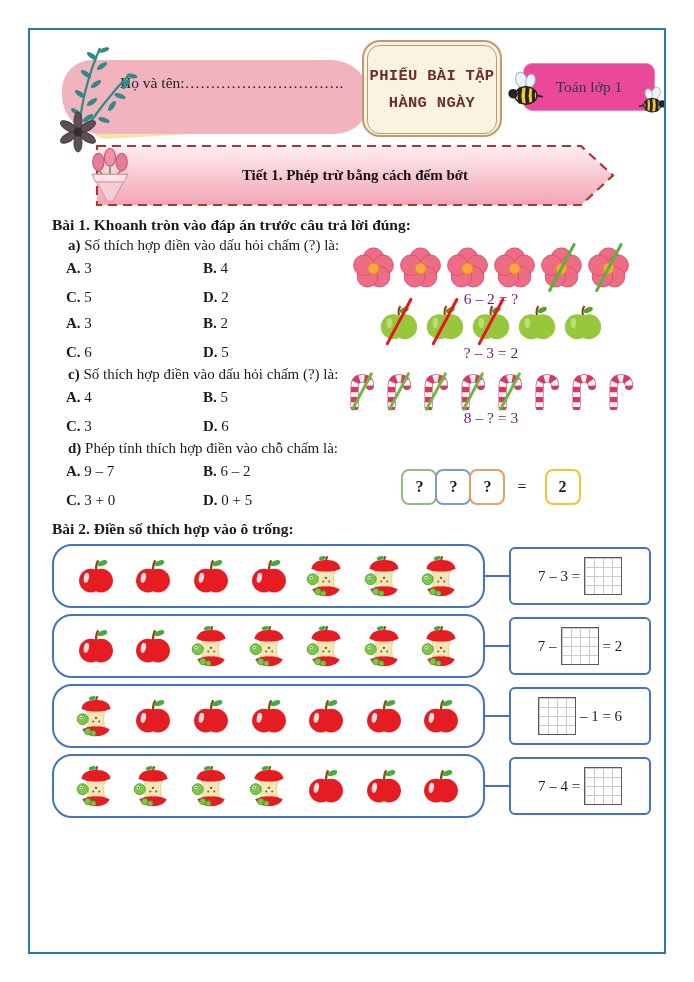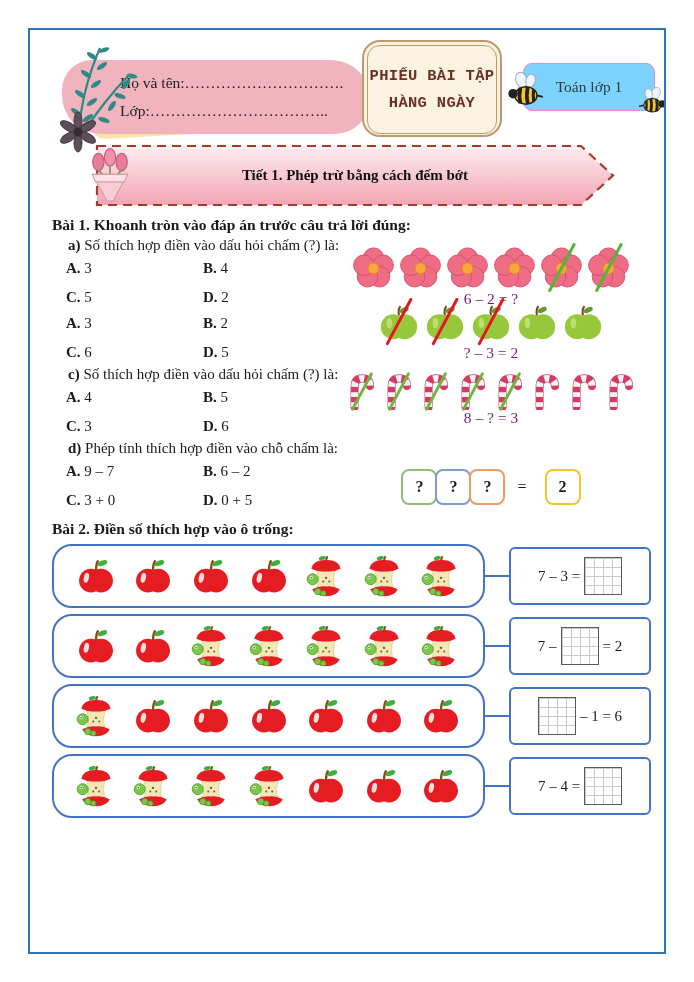--- a/index.html
+++ b/index.html
@@ -14,21 +14,21 @@
   .yellow-blob{position:absolute;left:38px;top:64px;width:132px;height:30px;background:#f7e3a3;
                border-radius:16px;transform:rotate(-3deg);z-index:1;}
   .name-blob{position:absolute;left:10px;top:18px;width:308px;height:74px;background:#f1b4bf;
              border-radius:34px 44px 40px 44px;z-index:2;padding:9px 0 0 58px;box-sizing:border-box;}
   .name-line{font-size:15.5px;line-height:28px;color:#222;}
   .title-box{position:absolute;left:310px;top:-2px;width:140px;height:97px;background:#fbf3e2;
              border:2px solid #c09a6c;border-radius:18px;padding:3px;box-sizing:border-box;z-index:2;}
   .title-box-inner{height:100%;border:1px solid #c09a6c;border-radius:13px;display:flex;
              flex-direction:column;justify-content:center;gap:9px;text-align:center;}
   .title-line{font-weight:bold;font-size:15.5px;color:#6b3026;letter-spacing:.3px;font-family:Liberation Mono, monospace;}
-  .grade-badge{position:absolute;left:471px;top:21px;width:130px;height:46px;background:#7dd3fc;
+  .grade-badge{position:absolute;left:471px;top:21px;width:130px;height:46px;background:#ec4899;
              border:1px solid #ef86c4;border-radius:9px;display:flex;align-items:center;
              justify-content:center;font-size:15.5px;color:#2b3a4a;z-index:2;}
   .bee{position:absolute;z-index:3;}
   .bee-left{left:451px;top:26px;width:44px;height:44px;}
   .bee-right{left:584px;top:42px;width:34px;height:34px;transform:scaleX(-1);}
 
   
   .banner{position:relative;margin-left:43px;width:520px;height:63px;}
   .banner-svg{position:absolute;inset:0;}
   .banner-text{position:absolute;inset:0;display:flex;flex-direction:column;justify-content:center;
@@ -171,21 +171,20 @@
             <ellipse cx="0" cy="11" rx="4" ry="9"></ellipse>
             <ellipse cx="-9.5" cy="5.5" rx="4" ry="9" transform="rotate(60 -9.5 5.5)"></ellipse>
             <ellipse cx="-9.5" cy="-5.5" rx="4" ry="9" transform="rotate(120 -9.5 -5.5)"></ellipse>
           </g>
           <circle cx="0" cy="0" r="4.5" fill="#352c32"></circle>
         </g>
       </svg>
       <div class="yellow-blob"></div>
       <div class="name-blob">
         <div class="name-line">Họ và tên:………………………….</div>
-        <div class="name-line">Lớp:……………………………..</div>
       </div>
       <div class="title-box">
         <div class="title-box-inner">
           <div class="title-line">PHIẾU BÀI TẬP</div>
           <div class="title-line">HÀNG NGÀY</div>
         </div>
       </div>
       <div class="grade-badge">Toán lớp 1</div>
       <svg class="bee bee-left" viewBox="0 0 48 48">
           <use href="#sym-bee"></use>

